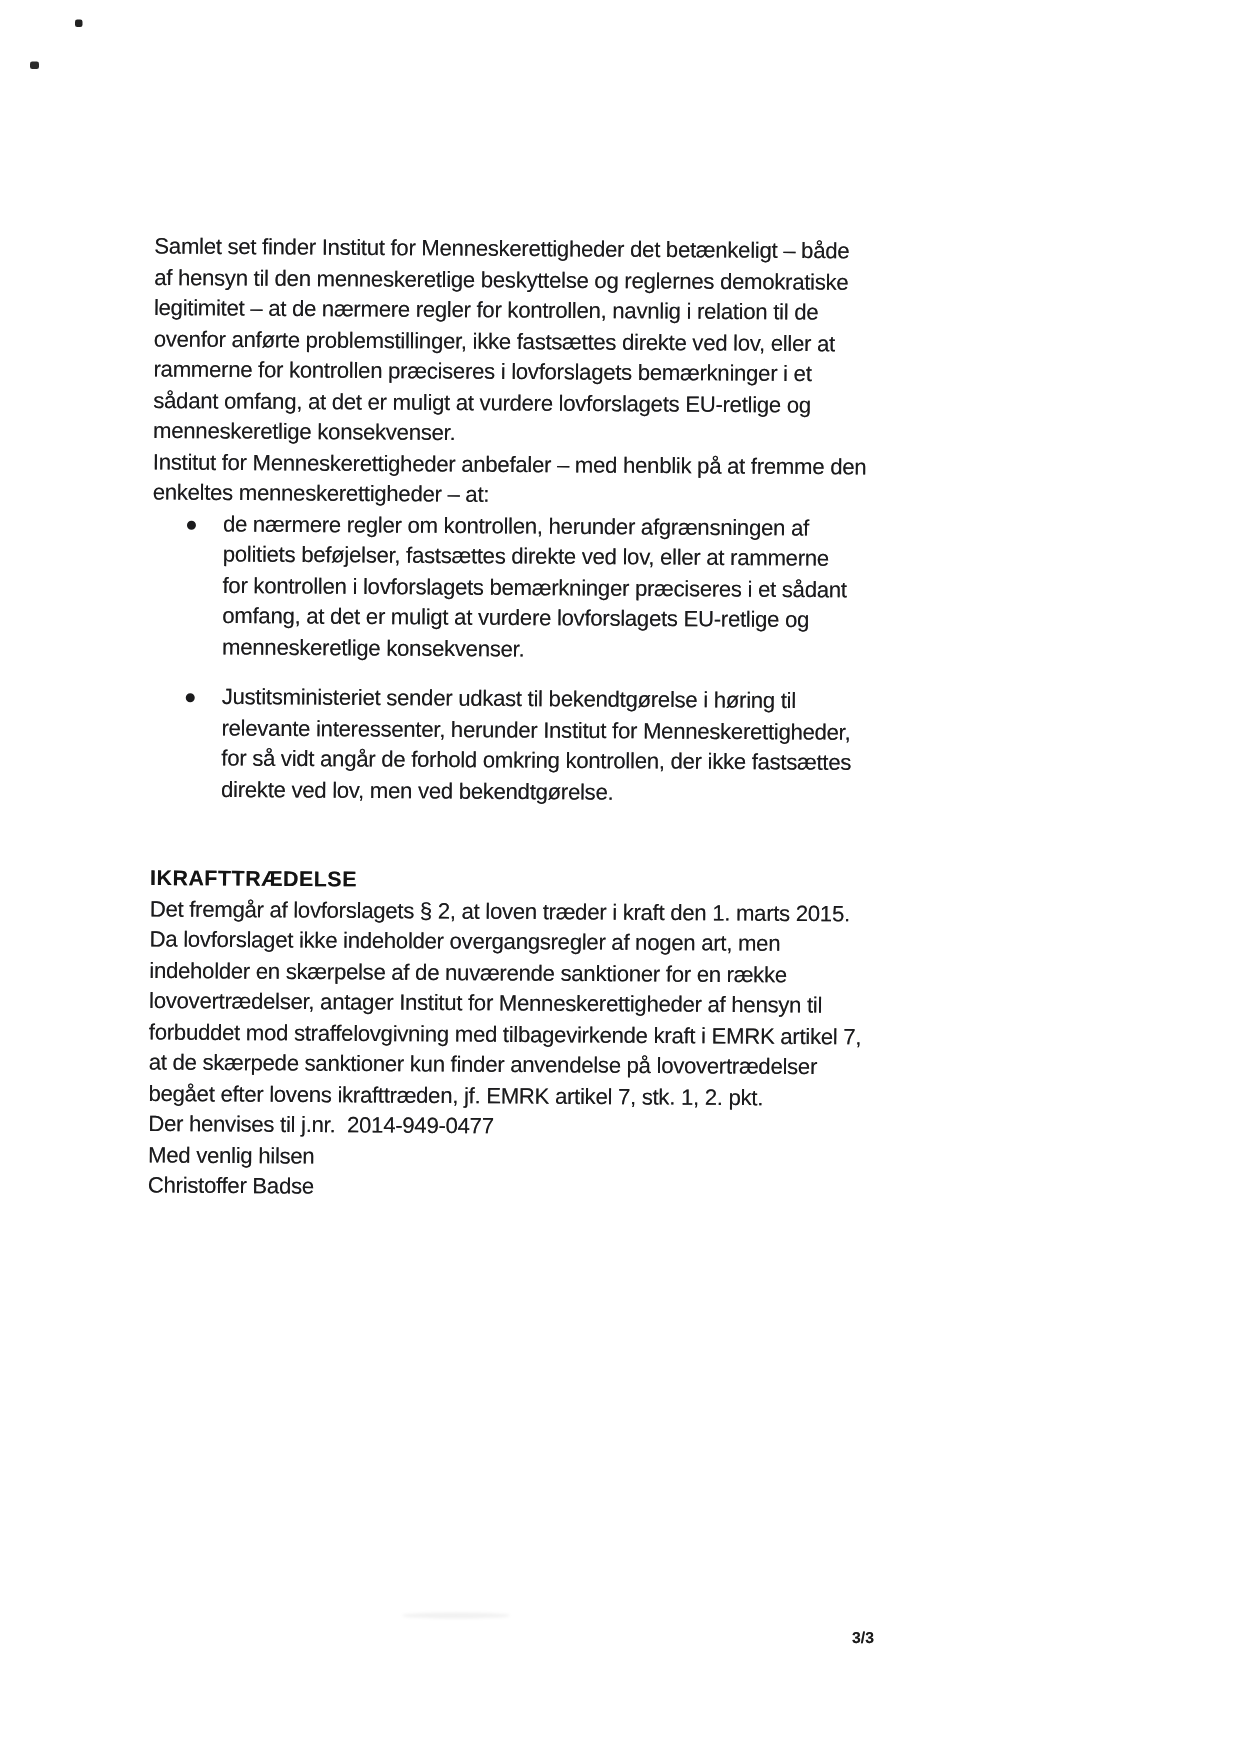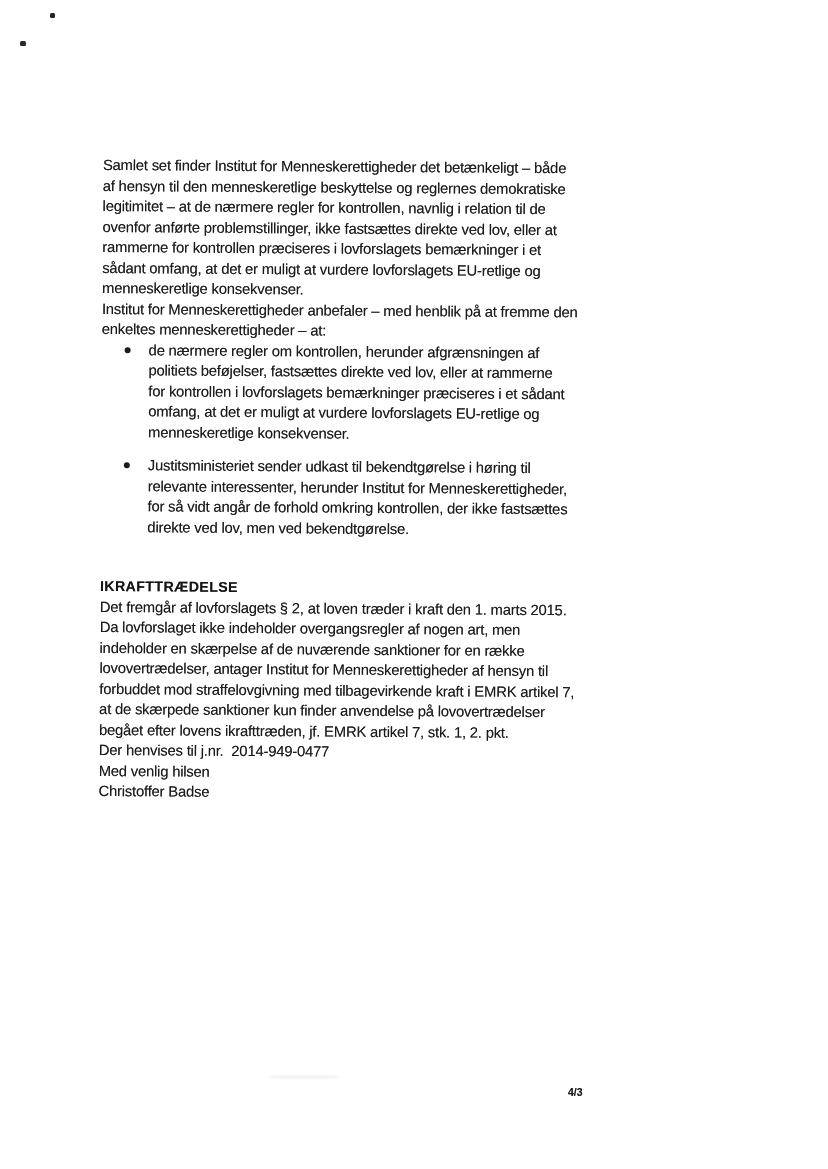--- a/index.html
+++ b/index.html
@@ -128,15 +128,15 @@
     <p class="para-reference">Der henvises til j.nr.  2014-949-0477</p>
 
     <p class="para-closing">Med venlig hilsen</p>
 
     <p class="para-signature">Christoffer Badse</p>
 
   </div>
 
   <span class="smudge"></span>
 
-  <span class="page-number">4/3</span>
+  <span class="page-number">3/3</span>
 
 </div>
 
 </body></html>

